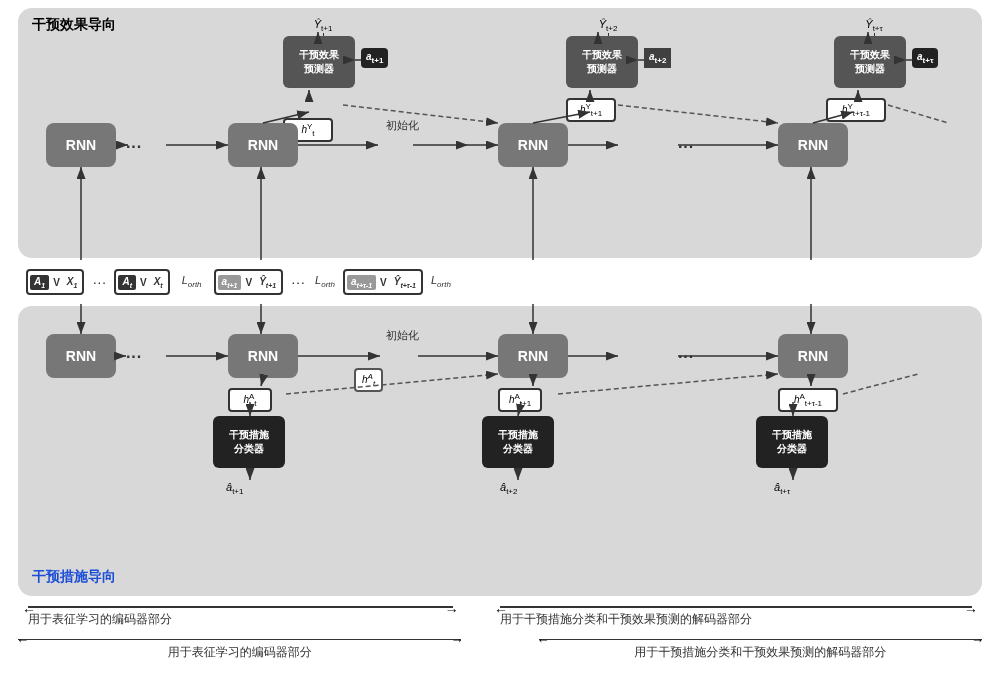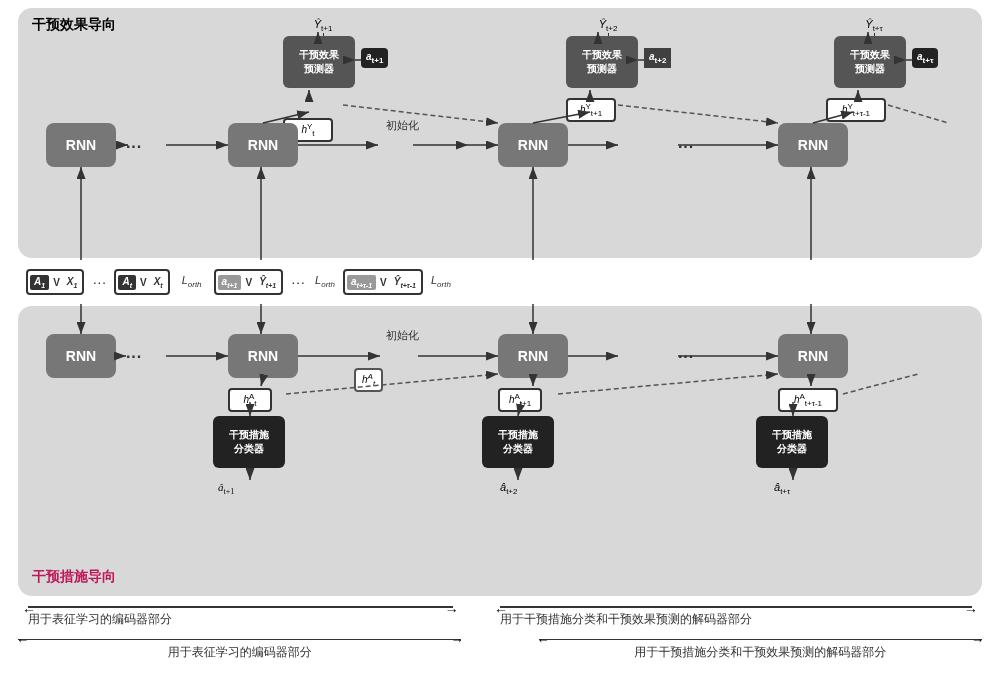--- a/index.html
+++ b/index.html
@@ -221,33 +221,33 @@
       </div>
 
       <div style="position:absolute; top:110px; left:464px; width:72px; height:52px; background:#222; border-radius:6px; color:#fff; font-size:10px; font-weight:bold; display:flex; align-items:center; justify-content:center; text-align:center; line-height:1.4;">
         干预措施<br>分类器
       </div>
 
       <div style="position:absolute; top:110px; left:738px; width:72px; height:52px; background:#222; border-radius:6px; color:#fff; font-size:10px; font-weight:bold; display:flex; align-items:center; justify-content:center; text-align:center; line-height:1.4;">
         干预措施<br>分类器
       </div>
 
-      <div style="position:absolute; top:175px; left:200px; font-size:11px; text-align:right;font-family:Liberation Serif, serif;">
+      <div style="position:absolute; top:175px; left:208px; font-size:11px; text-align:right;">
         <span style="font-style:italic;">â</span><sub>t+1</sub>
       </div>
 
       <div style="position:absolute; top:175px; left:482px; font-size:11px; ">
         <span style="font-style:italic;">â</span><sub>t+2</sub>
       </div>
 
       <div style="position:absolute; top:175px; left:756px; font-size:11px; text-align:center;">
         <span style="font-style:italic;">â</span><sub>t+τ</sub>
       </div>
 
-      <div style="position:absolute; bottom:10px; left:14px; font-size:14px; font-weight:bold; color:#be185d;">
+      <div style="position:absolute; bottom:10px; left:14px; font-size:14px; font-weight:bold; color:#1d4ed8;">
         <span>干预措施导向</span>
       </div>
 
     </div>
 
     <div style="position:absolute; top:360px; left:336px; background:#fff; border:2px solid #555; border-radius:4px; font-size:10px; padding:2px 6px; font-style:italic;">
       h<sup>A</sup><sub>t</sub>
     </div>
 
     <div style="position:absolute; top:598px; left:0; width:964px; display:flex; align-items:center; justify-content:space-between; padding:0 10px;">

